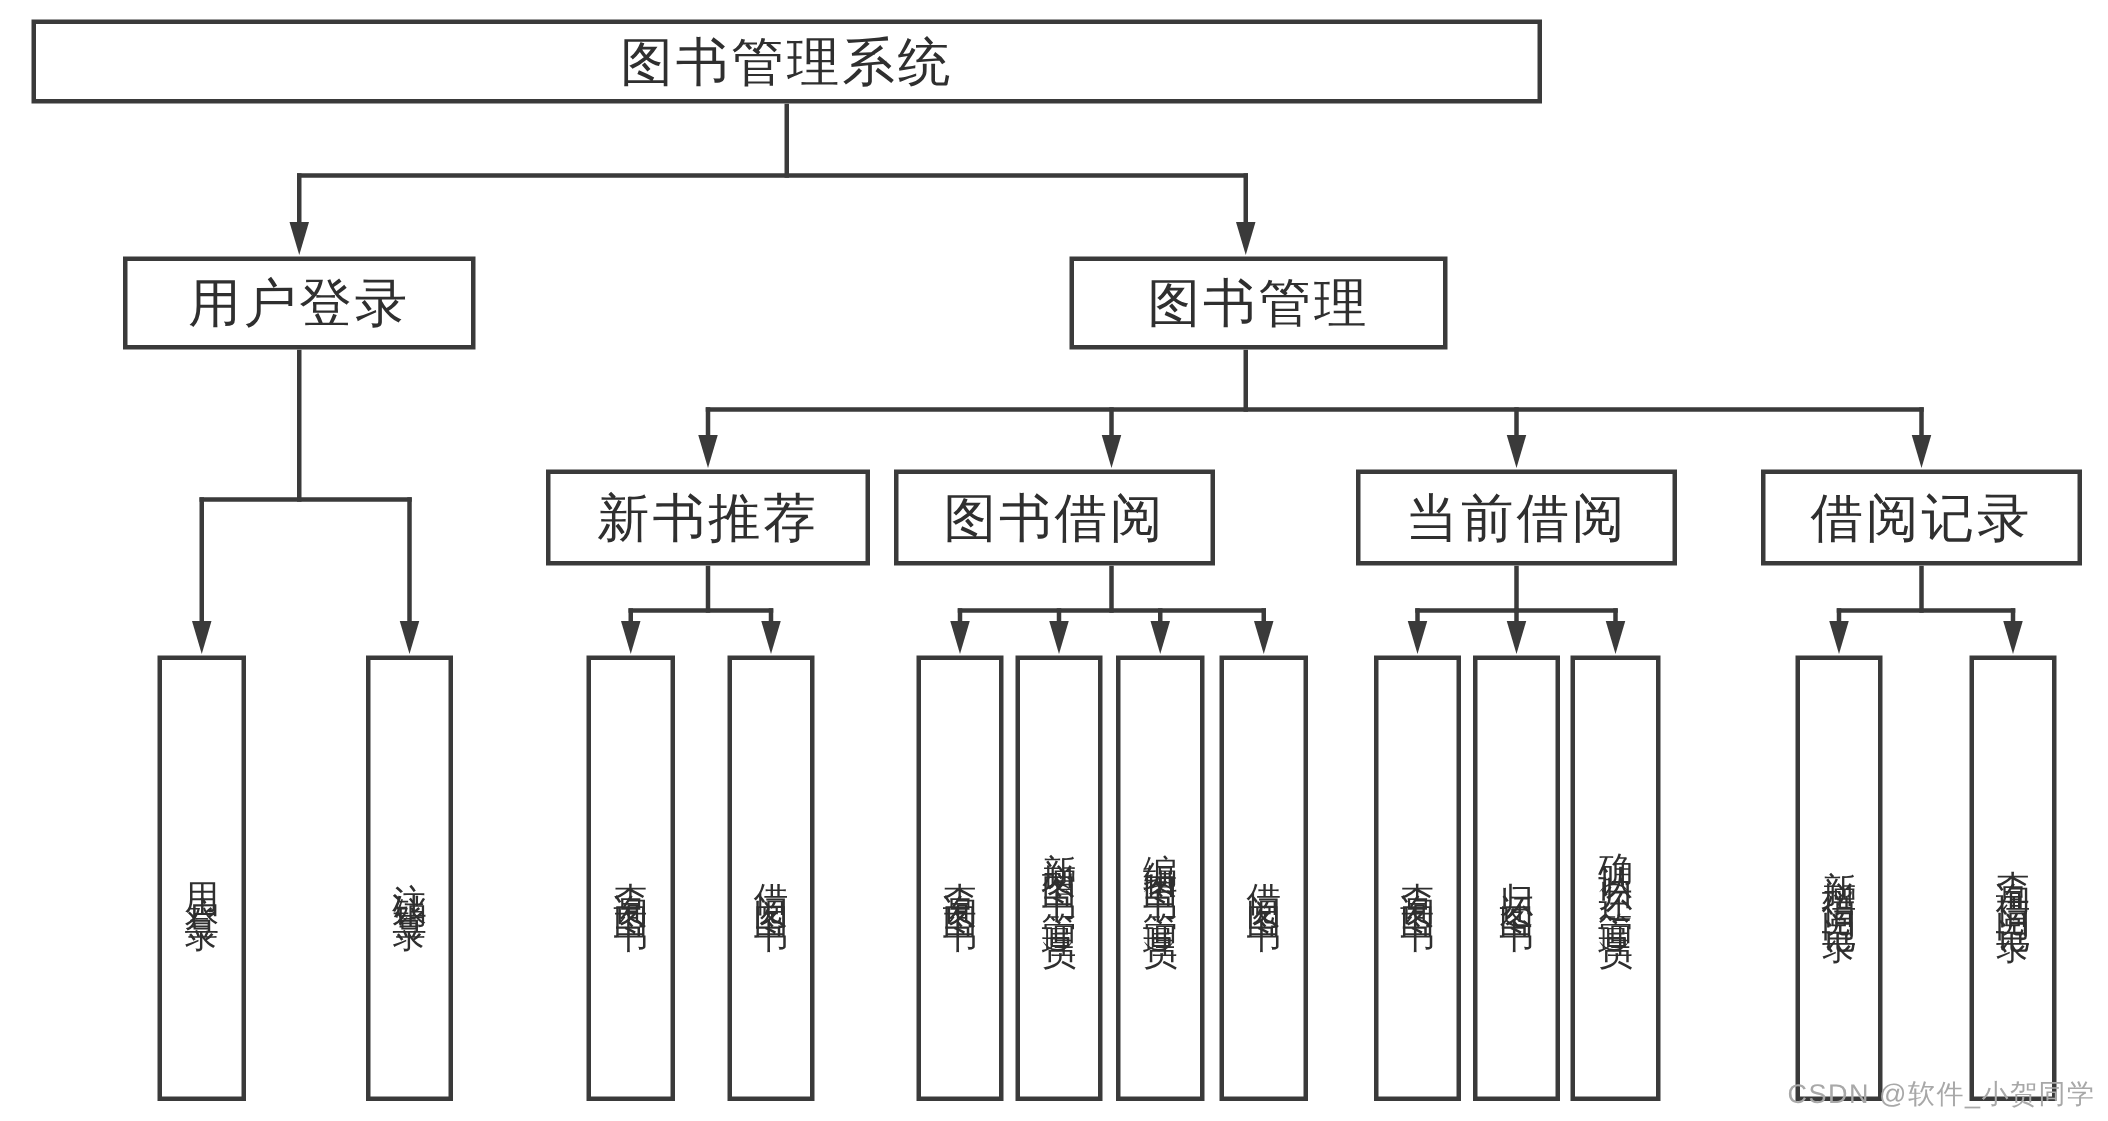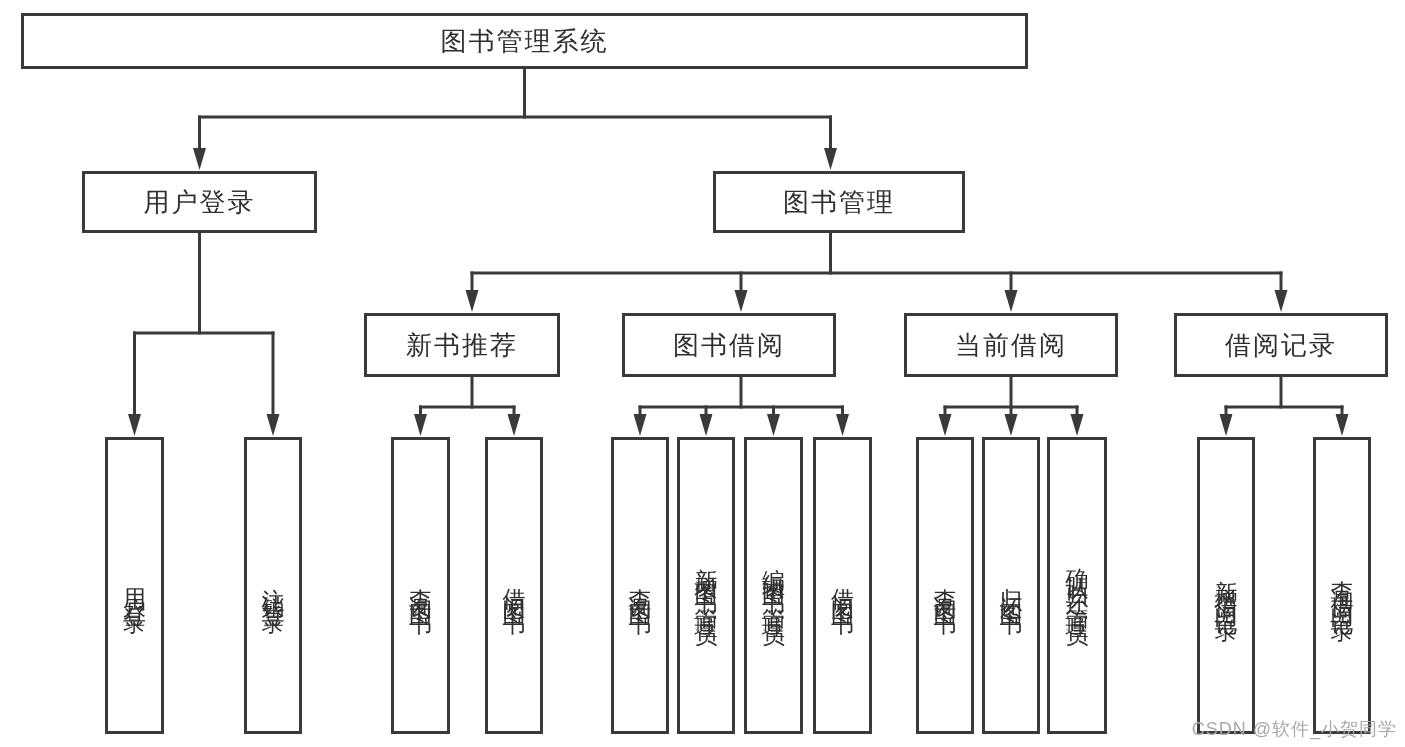--- a/index.html
+++ b/index.html
@@ -29,21 +29,21 @@
     box-sizing: border-box;
     border: 3px solid var(--line);
     background: var(--background);
     color: var(--text);
     display: flex;
     align-items: center;
     justify-content: center;
     text-align: center;
     z-index: 2;
   }
-  .h { font-size: 26px; letter-spacing: 2px; white-space: nowrap; }
+  .h { font-size: 35px; letter-spacing: 2px; white-space: nowrap; }
   .v {
     writing-mode: vertical-rl;
     font-size: 23px;
     letter-spacing: 8px;
     line-height: 1;
   }
   #watermark {
     position: absolute;
     right: 8px;
     bottom: 6px;
@@ -133,22 +133,22 @@
       <polygon points="1219.5,414 1232.5,414 1226,436"></polygon>
       <polygon points="1335.5,414 1348.5,414 1342,436"></polygon>
     </g>
   </svg>
 
   <div class="node h" style="left:21px; top:13px; width:1007px; height:56px">图书管理系统</div>
 
   <div class="node h" style="left:82px; top:171px; width:235px; height:62px">用户登录</div>
   <div class="node h" style="left:713px; top:171px; width:252px; height:62px">图书管理</div>
 
-  <div class="node h" style="left:364px; top:313px; width:196px; height:64px">新书推荐</div>
-  <div class="node h" style="left:622px; top:313px; width:214px; height:64px">图书借阅</div>
+  <div class="node h" style="left:364px; top:313px; width:216px; height:64px">新书推荐</div>
+  <div class="node h" style="left:596px; top:313px; width:214px; height:64px">图书借阅</div>
   <div class="node h" style="left:904px; top:313px; width:214px; height:64px">当前借阅</div>
   <div class="node h" style="left:1174px; top:313px; width:214px; height:64px">借阅记录</div>
 
   <div class="node v" style="left:105px; top:437px; width:59px; height:297px">用户登录</div>
   <div class="node v" style="left:244px; top:437px; width:58px; height:297px">注销登录</div>
 
   <div class="node v" style="left:391px; top:437px; width:59px; height:297px">查询图书</div>
   <div class="node v" style="left:485px; top:437px; width:58px; height:297px">借阅图书</div>
 
   <div class="node v" style="left:611px; top:437px; width:58px; height:297px">查询图书</div>

